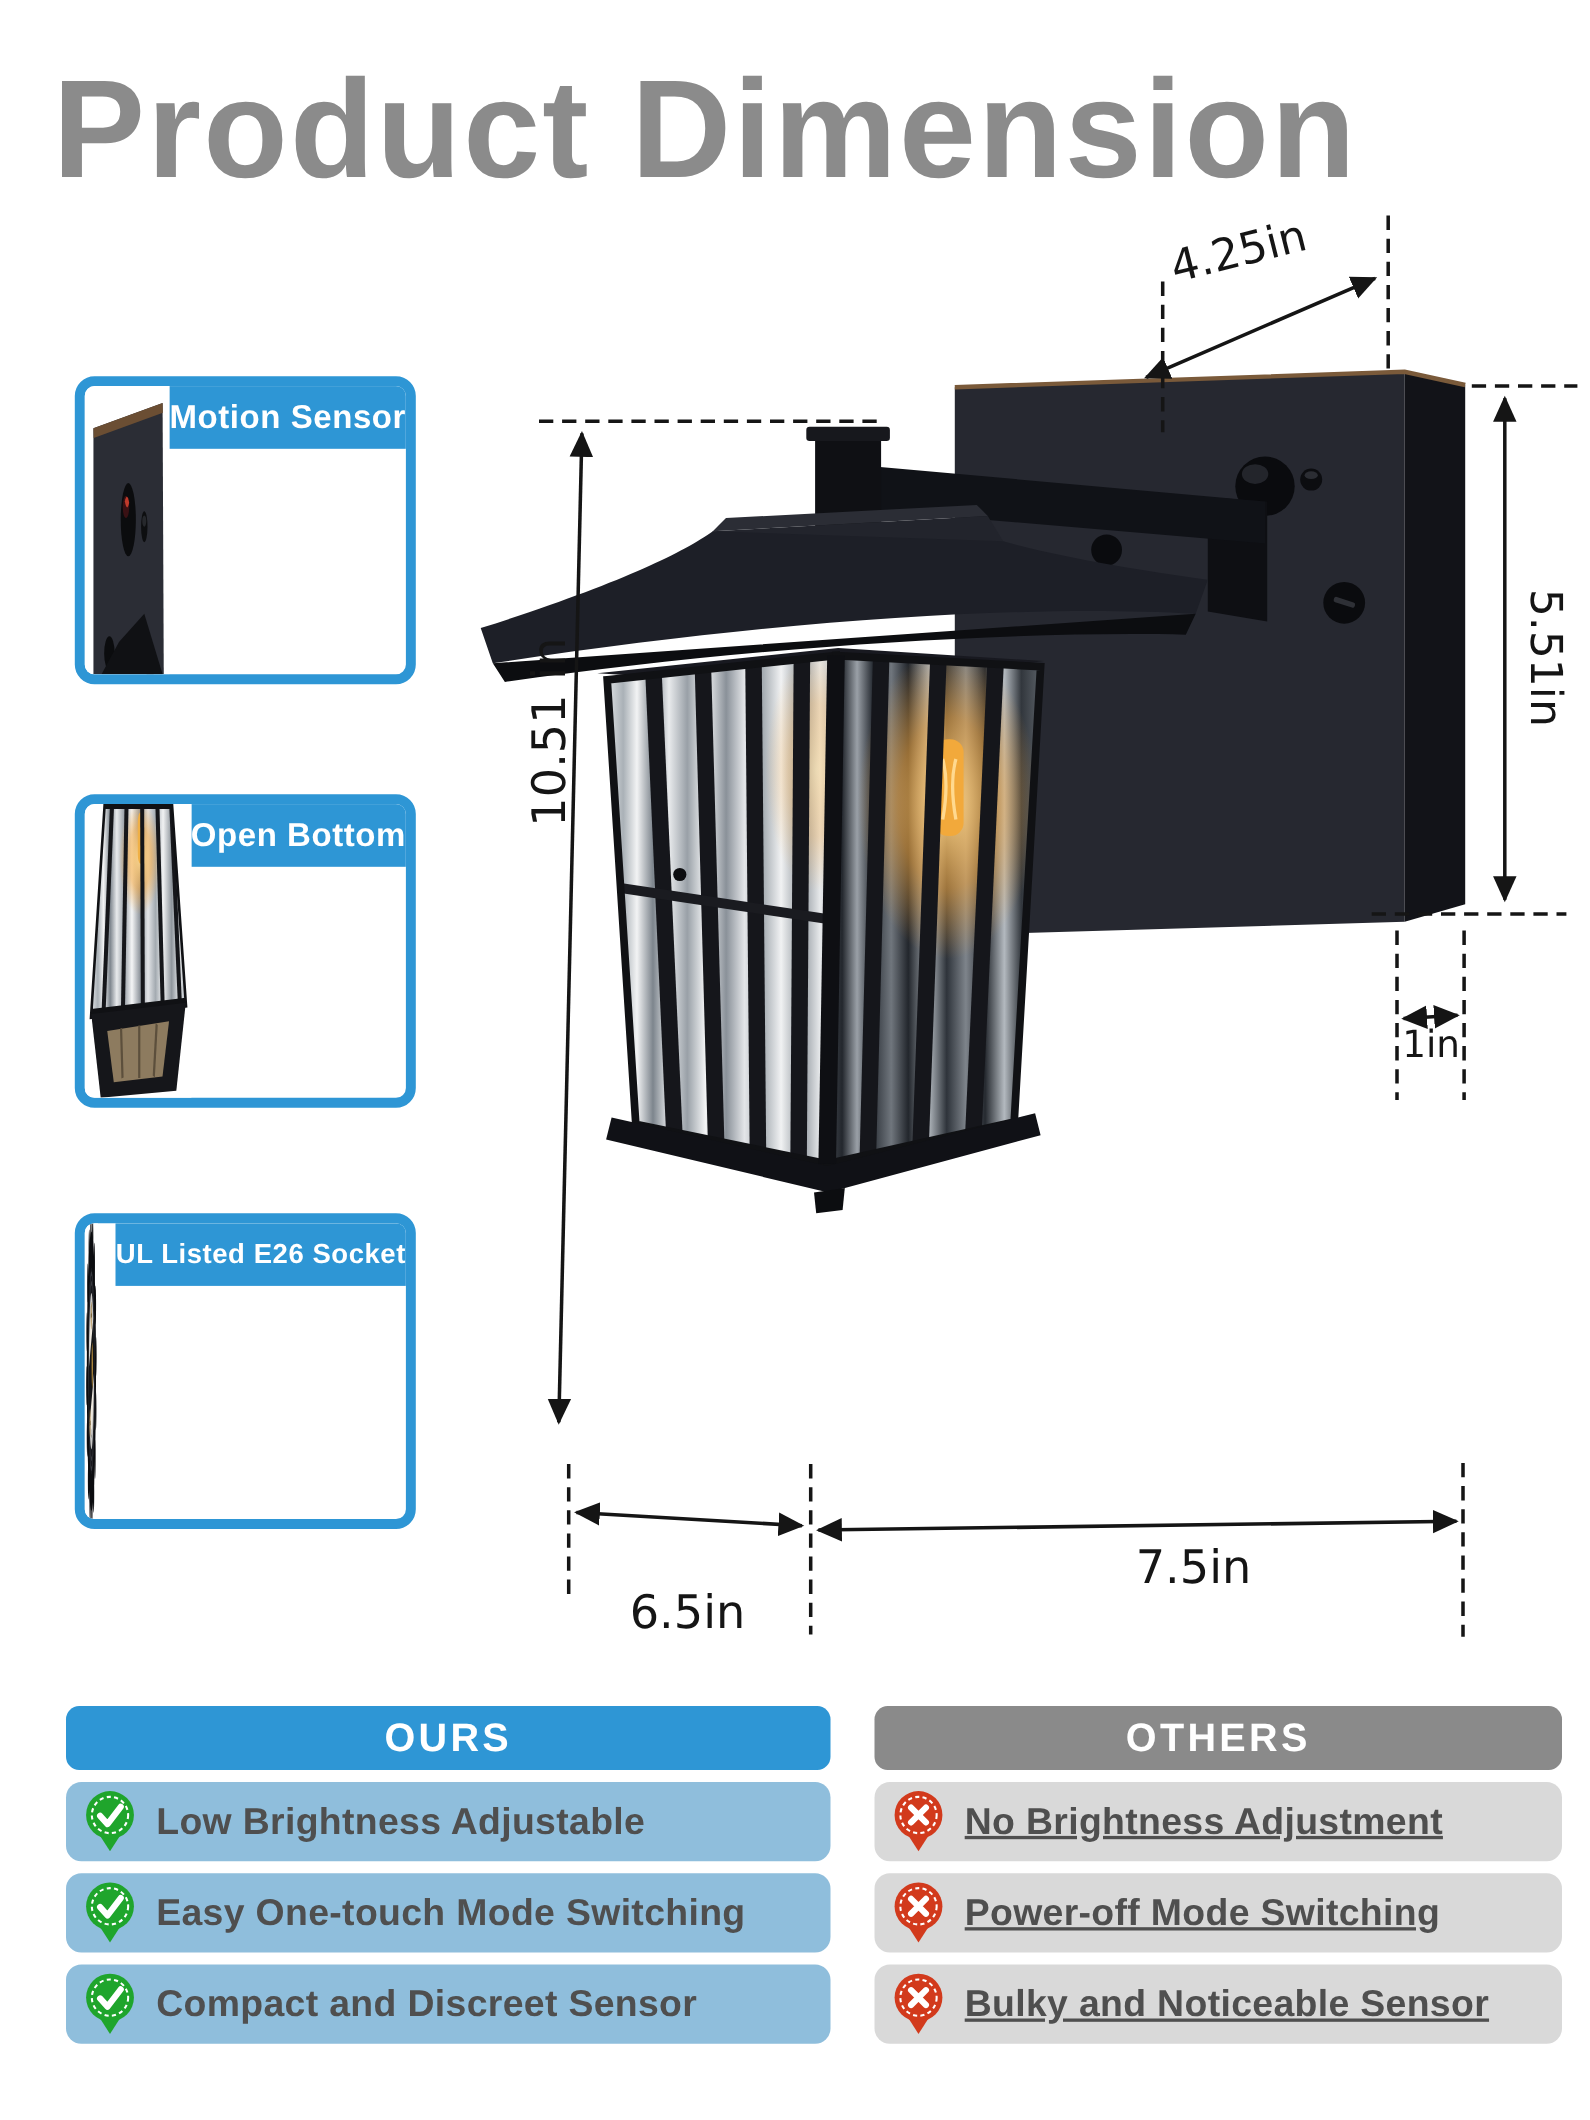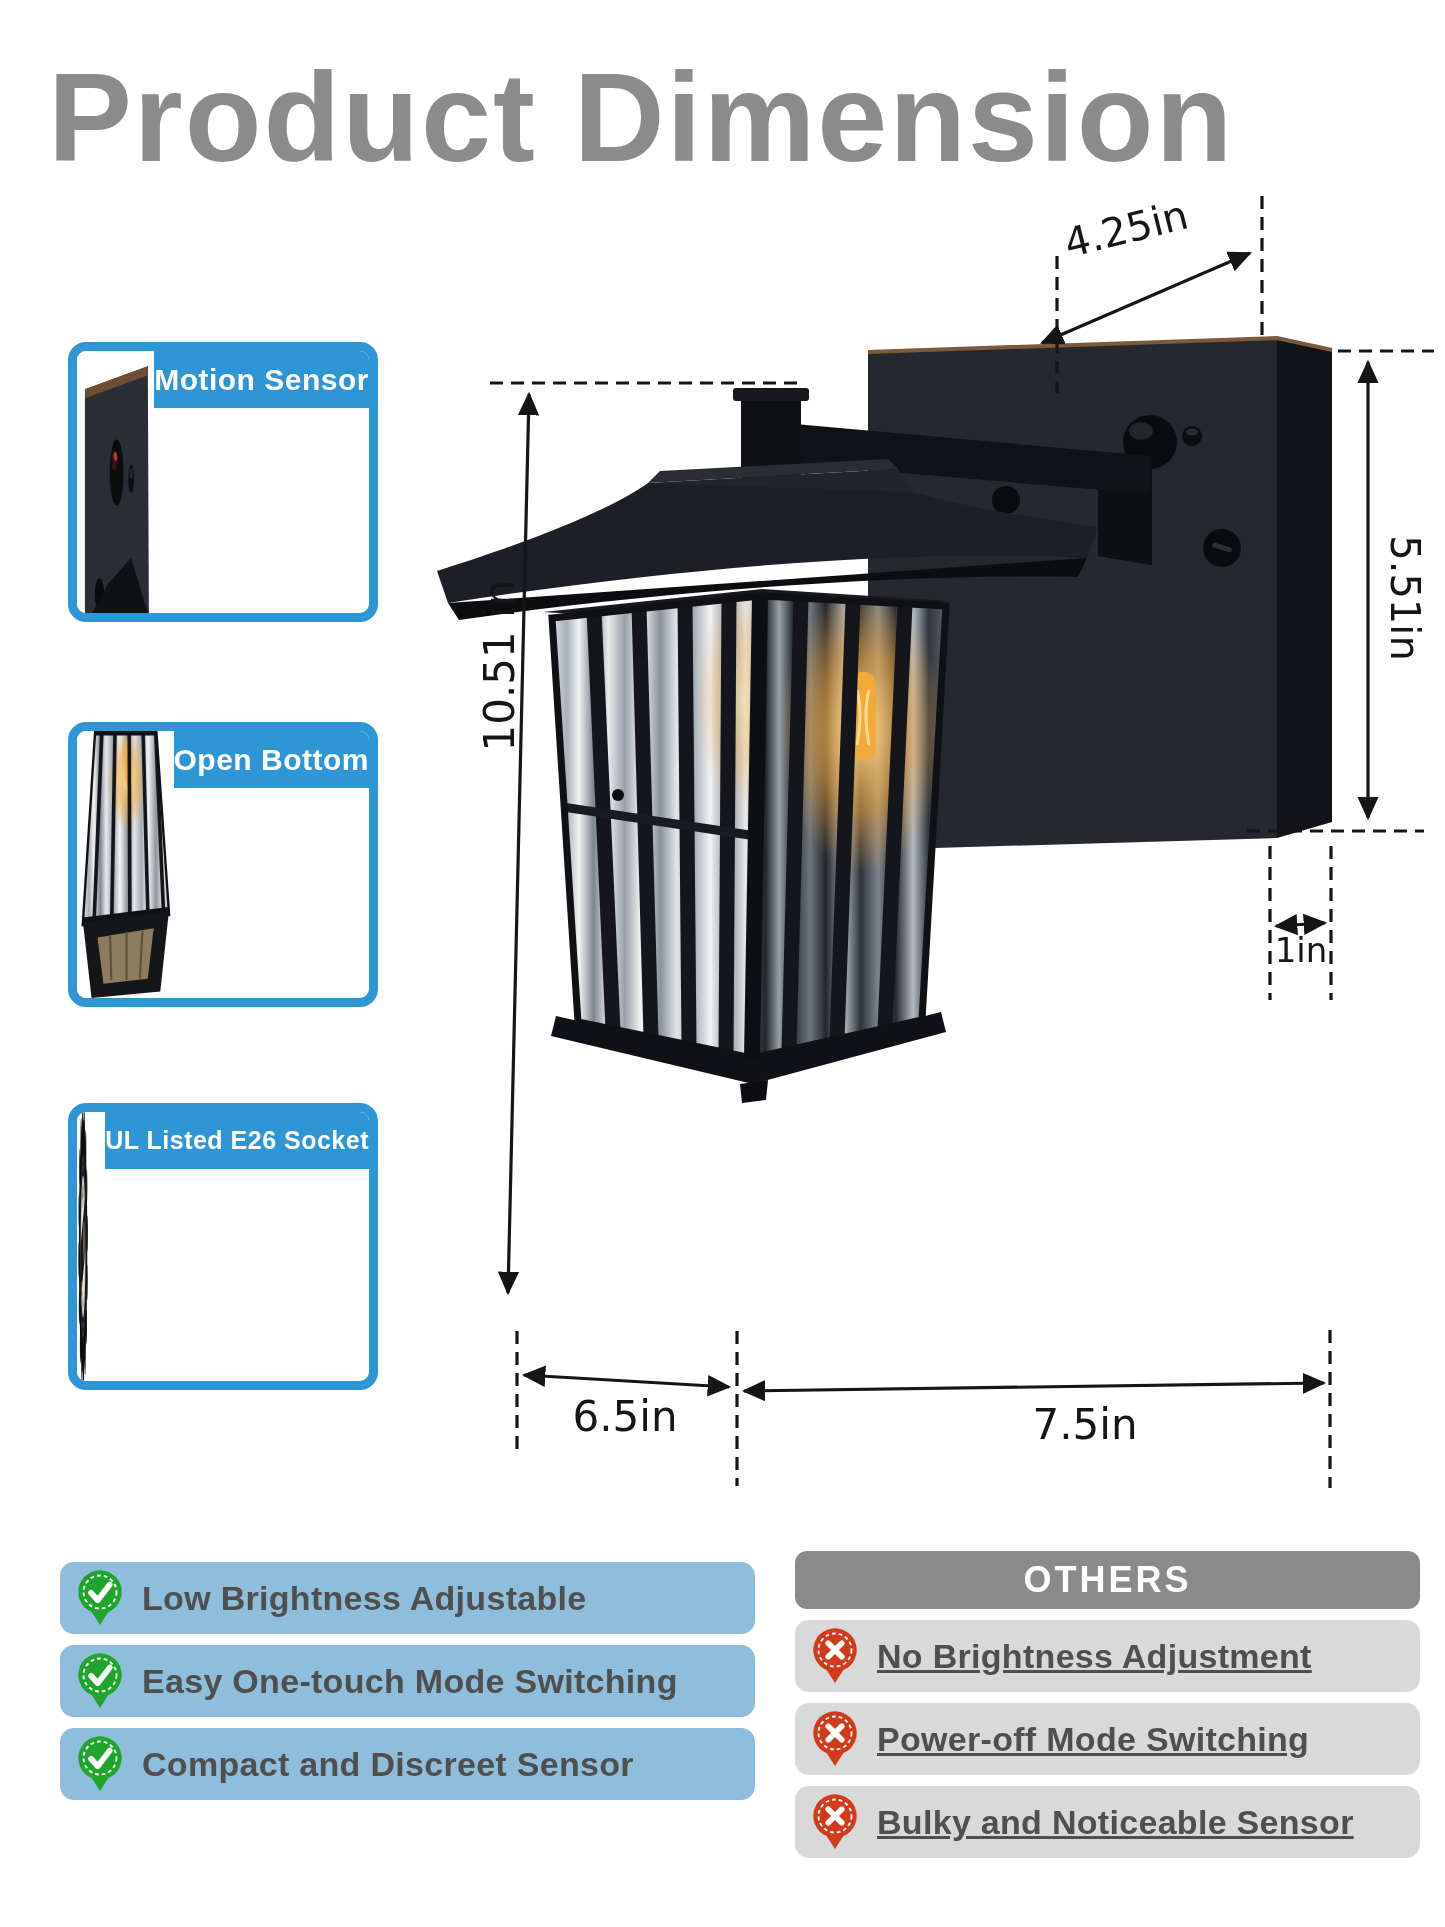--- a/index.html
+++ b/index.html
@@ -22,21 +22,21 @@
   #callout-1{top:342px;height:280px;}
   #callout-2{top:722px;height:285px;}
   #callout-3{top:1103px;height:287px;gap:16px;}
 
   
   .dim{position:absolute;font-family:"DejaVu Sans",sans-serif;color:#151515;white-space:nowrap;text-align:center;}
   #dim-arm{left:1036px;top:206px;width:180px;font-size:40px;transform:rotate(-14deg);}
   #dim-plate-h{left:1335px;top:575px;width:140px;font-size:40px;transform:rotate(90deg);}
   #dim-total-h{left:414px;top:642px;width:170px;font-size:42px;transform:rotate(-90deg);}
   #dim-depth1{left:1268px;top:930px;width:66px;font-size:34px;}
-  #dim-body-w{left:540px;top:1392px;width:170px;font-size:42px;}
+  #dim-body-w{left:540px;top:1441px;width:170px;font-size:42px;}
   #dim-ext{left:1000px;top:1400px;width:170px;font-size:42px;}
 
   
   .cmp-col{position:absolute;top:1551px;}
   #col-ours{left:60px;width:695px;}
   #col-others{left:795px;width:625px;}
   .cmp-header{height:58px;border-radius:12px;display:flex;align-items:center;justify-content:center;
       color:#fff;font-weight:bold;font-size:36px;letter-spacing:3px;}
   #col-ours .cmp-header{background:#2E96D5;}
   #col-others .cmp-header{background:#8A8A8A;}
@@ -281,20 +281,21 @@
   </svg>
 
   <div class="dim" id="dim-arm">4.25in</div>
   <div class="dim" id="dim-plate-h">5.51in</div>
   <div class="dim" id="dim-total-h">10.51 in</div>
   <div class="dim" id="dim-depth1">1in</div>
   <div class="dim" id="dim-body-w">6.5in</div>
   <div class="dim" id="dim-ext">7.5in</div>
 
   <div class="cmp-col" id="col-ours">
+    <div class="cmp-header">OURS</div>
     <div class="cmp-row">
       <svg class="badge" viewBox="0 0 64 76">
           <use href="#pin-badge"></use>
           <use href="#check-mark"></use>
         </svg>
       <span>Low Brightness Adjustable</span>
     </div>
     <div class="cmp-row">
       <svg class="badge" viewBox="0 0 64 76">
           <use href="#pin-badge"></use>

